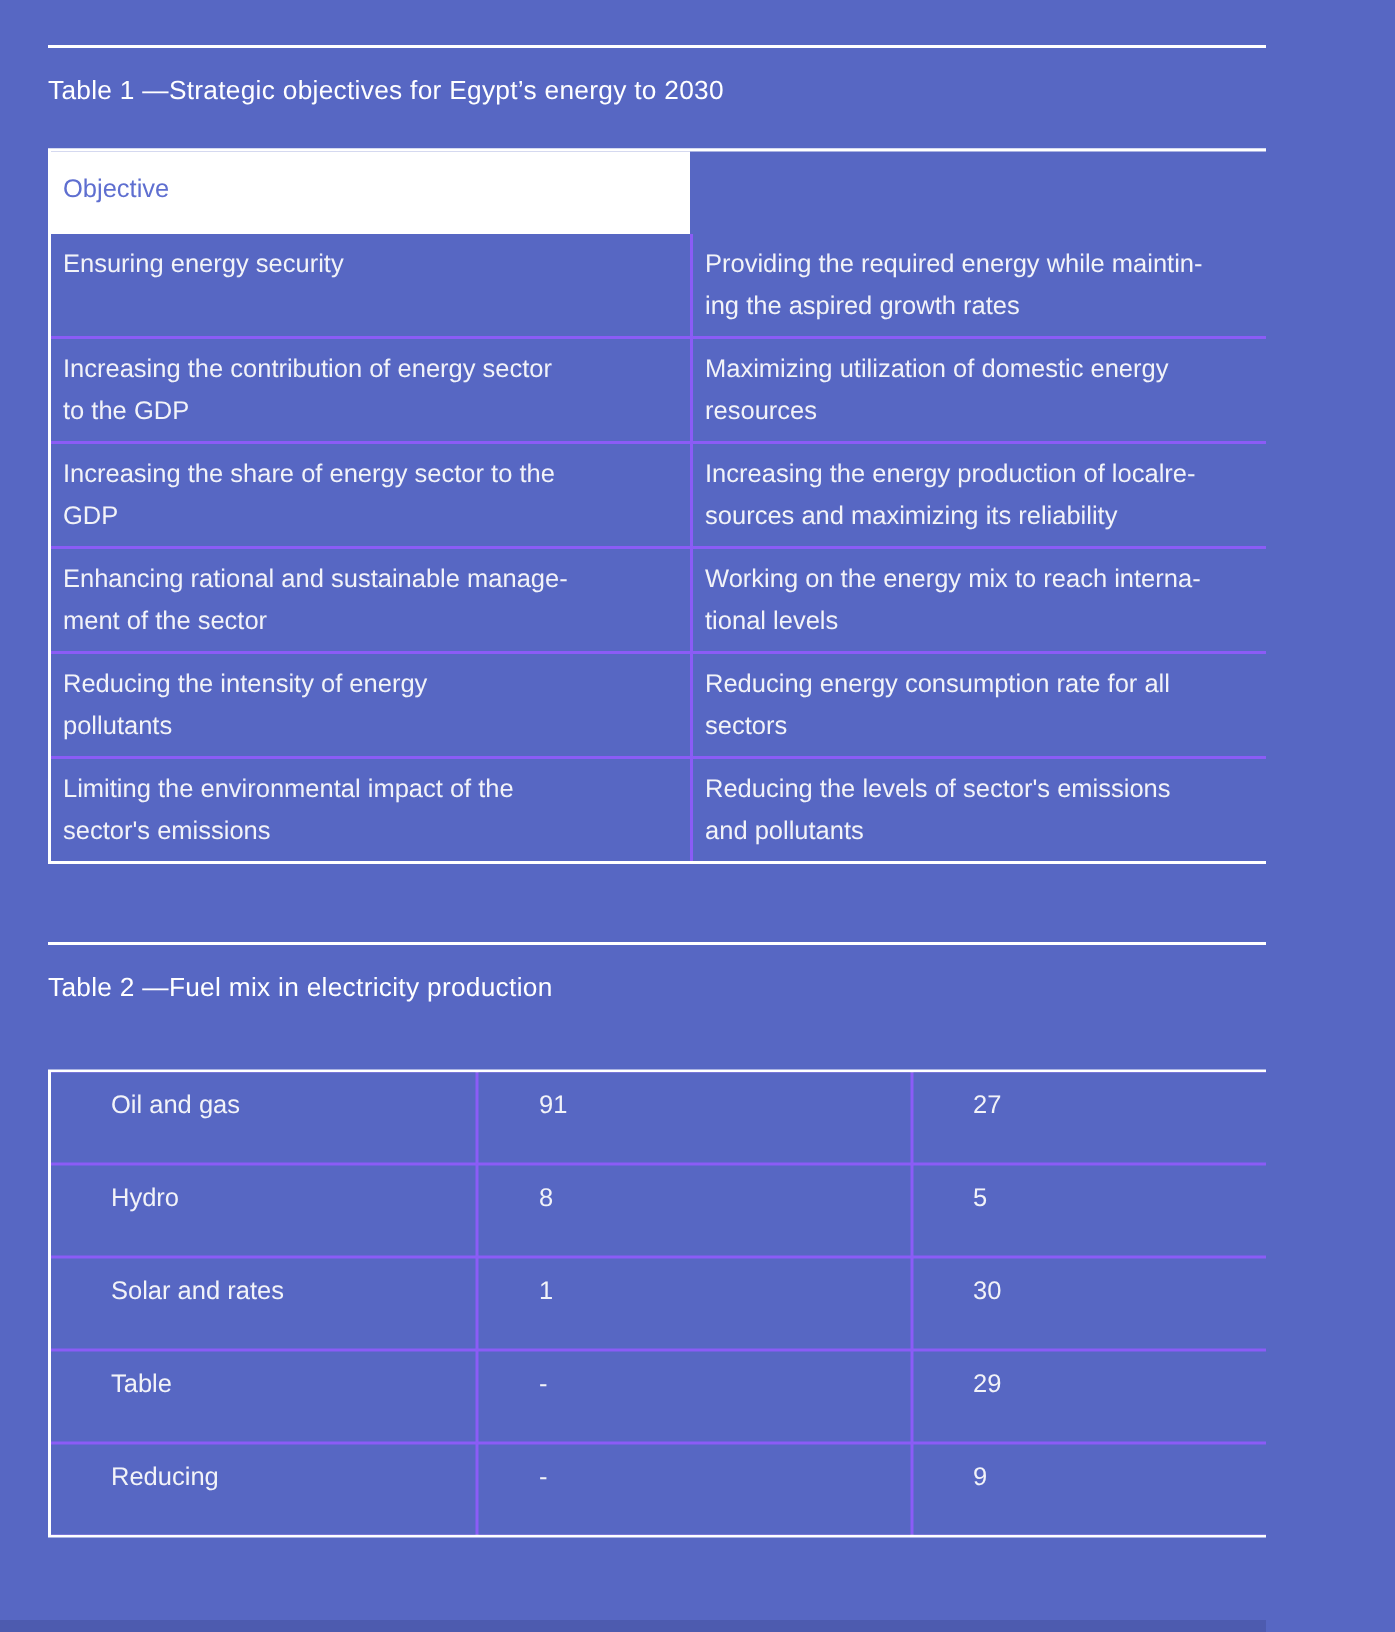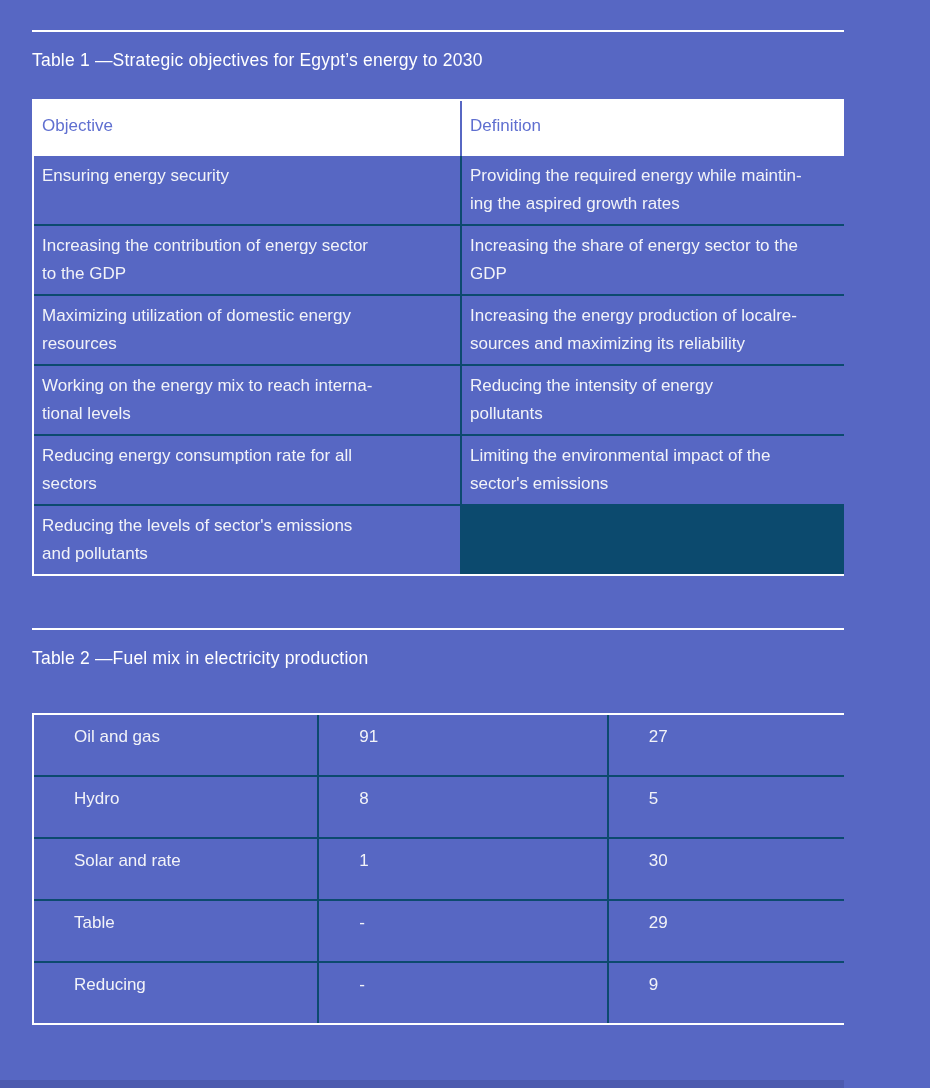--- a/index.html
+++ b/index.html
@@ -42,21 +42,21 @@
     background: #FFFFFF;
   }
   .thead {
     display: grid;
     gap: 2px;
     background: #5767C3; 
   }
   .tbody {
     display: grid;
     gap: 2px;
-    background: #0c4a6e; 
+    background: #8b5cf6; 
   }
   .t1 .thead, .t1 .tbody { grid-template-columns: 429fr 437fr; }
   .t2 .thead, .t2 .tbody { grid-template-columns: 286fr 290fr 290fr; }
   .th {
     background: #FFFFFF;
     color: #5F6FD0;
     font-size: 17px;
     line-height: 21px;
     padding: 14px 8px 8px 8px;
   }
@@ -85,34 +85,35 @@
 <div class="page">
   <div class="content">
 
     <div class="rule rule-1"></div>
 
     <div class="caption caption-1">Table 1 —Strategic objectives for Egypt’s energy to 2030</div>
 
     <div class="tbl t1">
       <div class="thead">
         <div class="th">Objective</div>
-        <div class="th">Definition</div>
       </div>
       <div class="tbody">
         <div class="td">Ensuring energy security</div>
         <div class="td">Providing the required energy while maintin-
 ing the aspired growth rates</div>
         <div class="td">Increasing the contribution of energy sector
 to the GDP</div>
+        <div class="td">Maximizing utilization of domestic energy
+resources</div>
         <div class="td">Increasing the share of energy sector to the
 GDP</div>
-        <div class="td">Maximizing utilization of domestic energy
-resources</div>
         <div class="td">Increasing the energy production of localre-
 sources and maximizing its reliability</div>
+        <div class="td">Enhancing rational and sustainable manage-
+ment of the sector</div>
         <div class="td">Working on the energy mix to reach interna-
 tional levels</div>
         <div class="td">Reducing the intensity of energy
 pollutants</div>
         <div class="td">Reducing energy consumption rate for all
 sectors</div>
         <div class="td">Limiting the environmental impact of the
 sector's emissions</div>
         <div class="td">Reducing the levels of sector's emissions
 and pollutants</div>
@@ -124,21 +125,21 @@
     <div class="caption caption-2">Table 2 —Fuel mix in electricity production</div>
 
     <div class="tbl t2">
       <div class="tbody">
         <div class="td">Oil and gas</div>
         <div class="td">91</div>
         <div class="td">27</div>
         <div class="td">Hydro</div>
         <div class="td">8</div>
         <div class="td">5</div>
-        <div class="td">Solar and rate</div>
+        <div class="td">Solar and rates</div>
         <div class="td">1</div>
         <div class="td">30</div>
         <div class="td">Table</div>
         <div class="td">-</div>
         <div class="td">29</div>
         <div class="td">Reducing</div>
         <div class="td">-</div>
         <div class="td">9</div>
       </div>
     </div>

